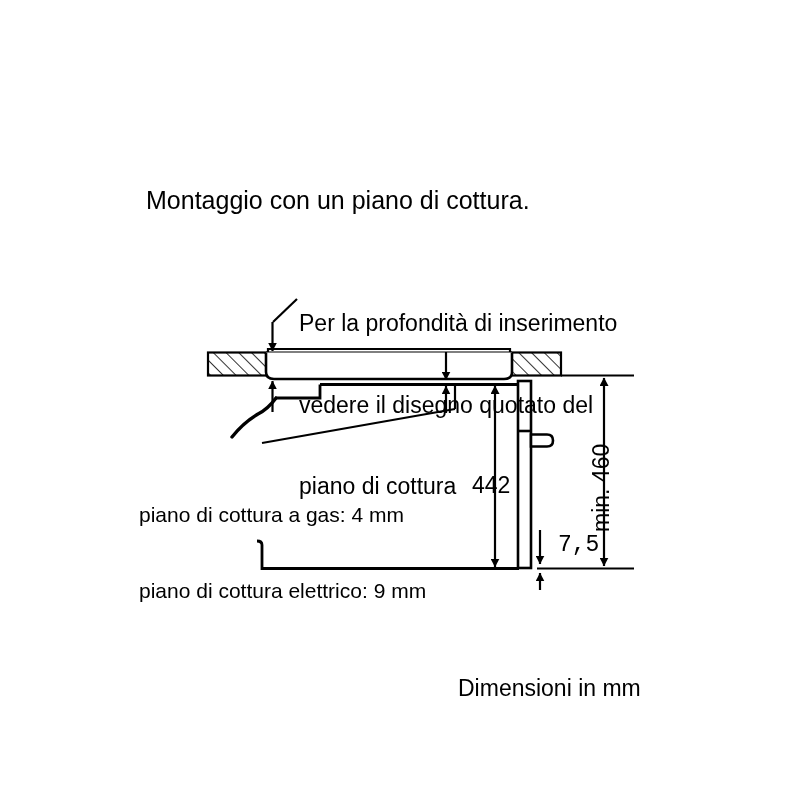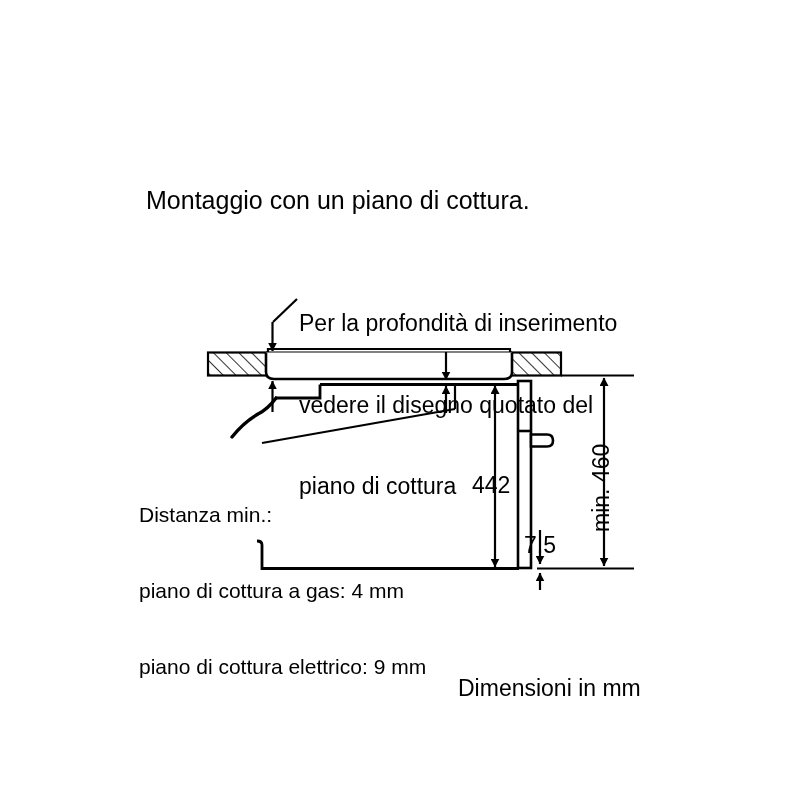--- a/index.html
+++ b/index.html
@@ -53,22 +53,23 @@
   }
   .dist div { line-height: 1.27; }
   .dim442 {
     font-size: 23px;
     left: 472px;
     top: 452px;
     margin-top: 20px;
   }
   .dim75 {
     font-size: 23px;
-    left: 524px;
+    left: 558px;
     top: 532px;
+    font-family: Liberation Mono, monospace;
   }
   .dim460 {
     font-size: 23px;
     left: 588px;
     top: 400px;
     transform-origin: left top;
     transform: rotate(-90deg) translate(-132px, 0);
   }
   .footer {
     font-size: 23px;
@@ -162,21 +163,20 @@
 
   <div class="txt note">
     <div>Per la profondità di inserimento</div>
     <div>vedere il disegno quotato del</div>
     <div>piano di cottura</div>
   </div>
 
   <div class="txt title">Montaggio con un piano di cottura.</div>
 
   <div class="txt dist">
-    <div>Distanza min.:</div>
     <div>piano di cottura a gas: 4 mm</div>
     <div>piano di cottura elettrico: 9 mm</div>
   </div>
 
   <div class="txt dim442">442</div>
   <div class="txt dim75">7,5</div>
   <div class="txt dim460">min. 460</div>
   <div class="txt footer">Dimensioni in mm</div>
 
 </div>

